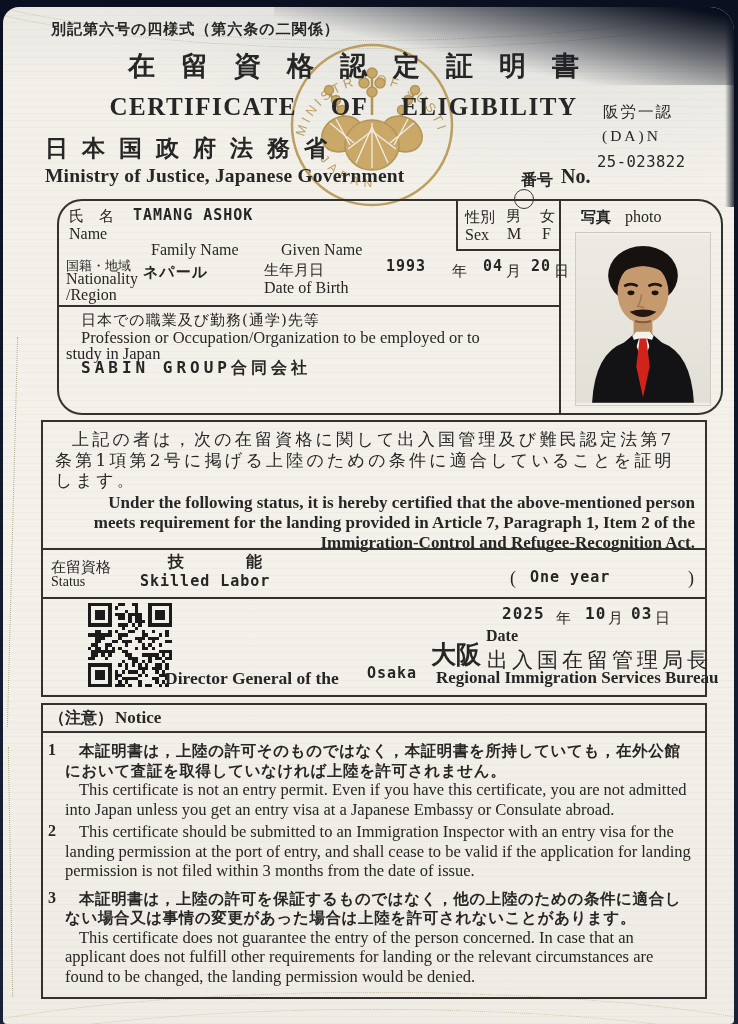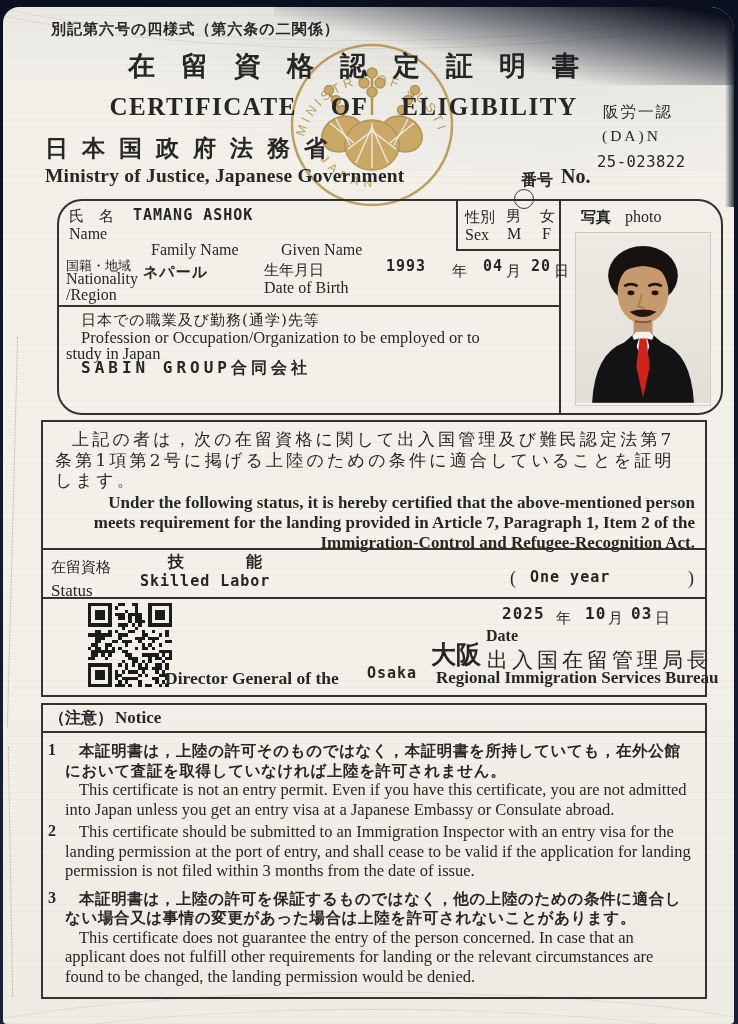--- a/index.html
+++ b/index.html
@@ -201,21 +201,21 @@
     <div class="abs mono val" style="left:22px;top:157px;font-size:16px;letter-spacing:4px;">SABIN GROUP合同会社</div>
   </div>
 
   <div class="box" style="left:38px;top:413px;width:662px;height:273px;">
     <div class="abs jp" style="left:12px;top:7px;width:636px;font-size:17px;letter-spacing:3.2px;line-height:20.5px;text-indent:1em;font-weight:500;">上記の者は，次の在留資格に関して出入国管理及び難民認定法第7条第1項第2号に掲げる上陸のための条件に適合していることを証明します。</div>
     <div class="abs en" style="left:12px;top:71px;width:640px;font-size:17px;line-height:20px;text-indent:1em;font-weight:600;text-align:right;">Under the following status, it is hereby certified that the above-mentioned person meets requirement for the landing provided in Article 7, Paragraph 1, Item 2 of the Immigration-Control and Refugee-Recognition Act.</div>
 
     <div class="hline" style="left:0;top:126px;width:662px;"></div>
 
     <div class="abs jp lbl" style="left:8px;top:136px;">在留資格</div>
-    <div class="abs en" style="left:8px;top:152px;font-size:17px;margin-top:7px;">Status</div>
+    <div class="abs en" style="left:8px;top:152px;font-size:14px;">Status</div>
     <div class="abs mono" style="left:97px;top:130px;font-size:16px;font-weight:700;letter-spacing:62px;white-space:nowrap;margin-left:28px;">技能</div>
     <div class="abs mono val" style="left:97px;top:150px;">Skilled Labor</div>
     <div class="abs en" style="left:467px;top:146px;font-size:18px;">(</div>
     <div class="abs mono val" style="left:487px;top:146px;">One year</div>
     <div class="abs en" style="left:645px;top:146px;font-size:18px;">)</div>
 
     <div class="hline" style="left:0;top:175px;width:662px;"></div>
 
     <div class="abs" style="left:45px;top:179px;width:84px;height:88px;"><svg viewBox="0 0 25 25" width="100%" height="100%" shape-rendering="crispEdges">
           <g fill="#1b1b1b">

